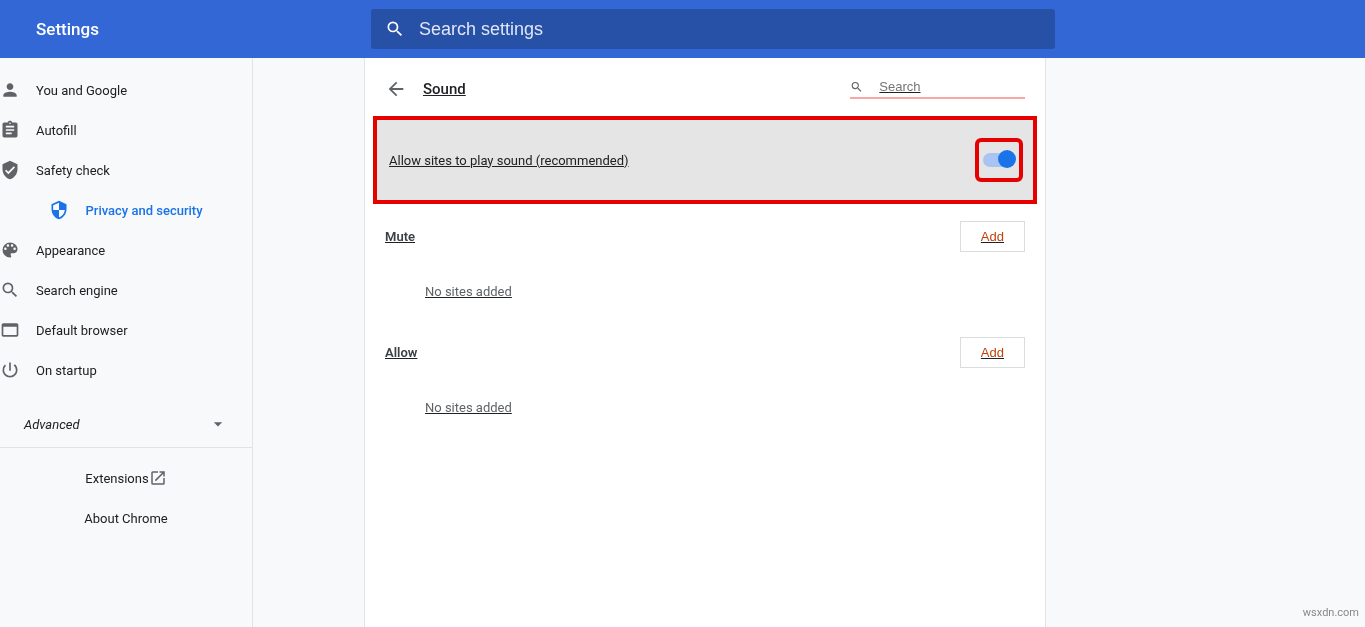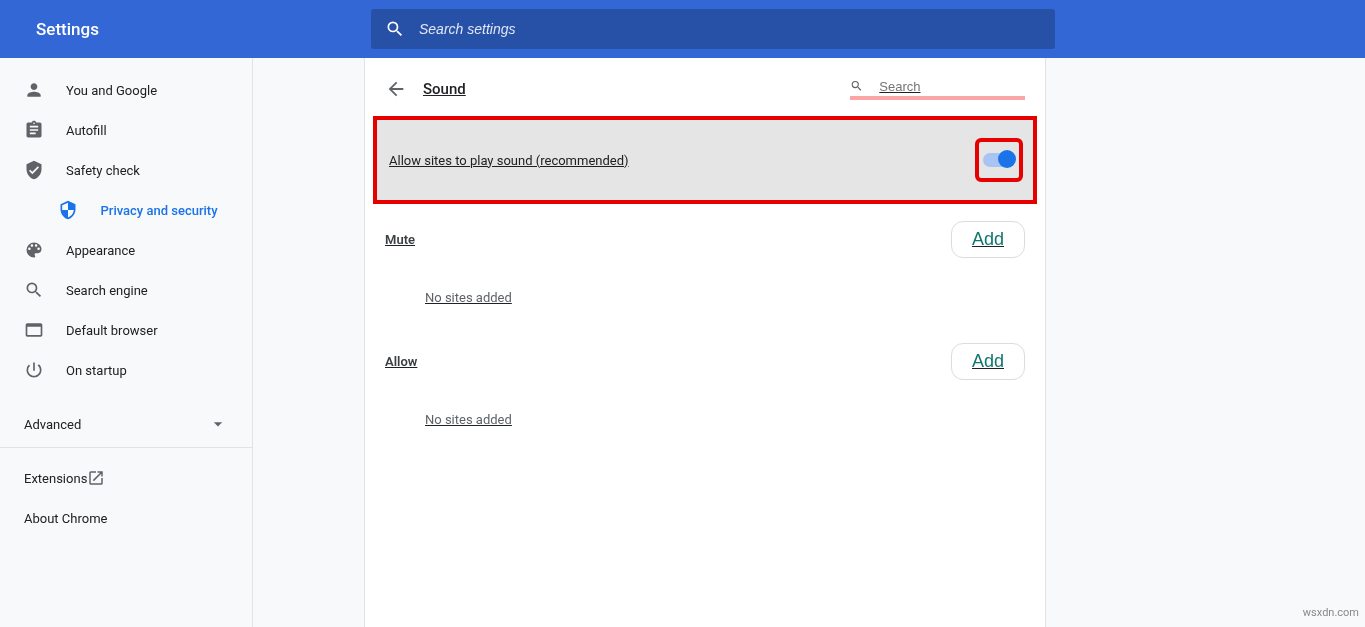--- a/index.html
+++ b/index.html
@@ -35,65 +35,64 @@
       align-items: center;
       padding: 0 14px;
       gap: 14px;
     }
     .search-wrap svg { fill: #fff; width: 20px; height: 20px; }
     .search-wrap input {
       background: transparent;
       border: none;
       outline: none;
       color: #fef9c3;
-      font-size: 14px;
+      font-size: 18px;
       flex: 1;
-      font-style: italic;
     }
     .search-wrap input::placeholder { color: #e0e6f5; }
 
     .layout { display: flex; }
     .sidebar {
       width: 253px;
       flex-shrink: 0;
       background: #f8f9fa;
       height: 569px;
       border-right: 1px solid #e3e3e3;
     }
     .sidebar-inner { padding-top: 12px; }
     .nav-item {
       display: flex;
       align-items: center;
       height: 40px;
-      padding-left: 24px;
-      gap: 22px;
+      gap: 16px;
       color: #202124;
       font-size: 13px;
       cursor: pointer;
     }
     .nav-item svg { width: 20px; height: 20px; fill: #5f6368; }
     .nav-item.active { color: #1a73e8; font-weight: 500; justify-content: center; }
     .nav-item.active svg { fill: #1a73e8; }
     .advanced {
       display: flex;
       align-items: center;
       justify-content: space-between;
       height: 48px;
       padding: 0 24px;
       font-size: 13px;
       border-bottom: 1px solid #e3e3e3;
       border-top: 1px solid transparent;
       margin-top: 10px;
       cursor: pointer;
+      font-style: italic;
     }
     .advanced svg { width: 20px; height: 20px; fill: #5f6368; }
     .link-item {
       display: flex;
       align-items: center;
-      justify-content: flex-start;
+      justify-content: center;
       height: 40px;
       padding: 0 24px;
       font-size: 13px;
       cursor: pointer;
     }
     .link-item svg { width: 18px; height: 18px; fill: #5f6368; }
     .link-group { padding-top: 10px; }
 
     .main {
       flex: 1;
@@ -121,22 +120,22 @@
     .page-head {
       display: flex;
       align-items: center;
       padding: 20px 20px 16px 20px;
       gap: 16px;
     }
     .back-arrow { width: 22px; height: 22px; fill: #5f6368; cursor: pointer; flex-shrink:0; }
     .page-title { font-size: 15px; font-weight: 500; flex: 1; }
     .inner-search {
       display: flex;
-      align-items: center;
-      border-bottom: 4px solid #fca5a5;
+      align-items: flex-start;
+      border-bottom: 2px solid #fca5a5;
       padding-bottom: 2px;
       width: 175px;
       gap: 12px;
     }
     .inner-search svg { width: 16px; height: 16px; fill: #5f6368; margin-right: 4px; }
     .inner-search input { border: none; outline: none; font-size: 13px; width: 100%; }
 
     .toggle-card {
       border: 4px solid #e60000;
       margin: 0 8px 9px 8px;
@@ -179,25 +178,25 @@
       display: flex;
       align-items: center;
       justify-content: space-between;
       padding: 8px 0 8px 0;
       gap: 8px;
     }
     .section-title { font-size: 13px; font-weight: 600; color: #3c4043; }
     .add-btn {
       border: 1px solid #dadce0;
       background: #fff;
-      color: #0f766e;
-      font-size: 18px;
+      color: #c2410c;
+      font-size: 13px;
       font-weight: 500;
       padding: 7px 20px;
-      border-radius: 12px;
+      border-radius: 0;
       cursor: pointer;
     }
     .empty {
       padding: 24px 0 30px 40px;
       color: #5f6368;
       font-size: 13px;
     }
 
     .footer-tag {
       position: absolute;

